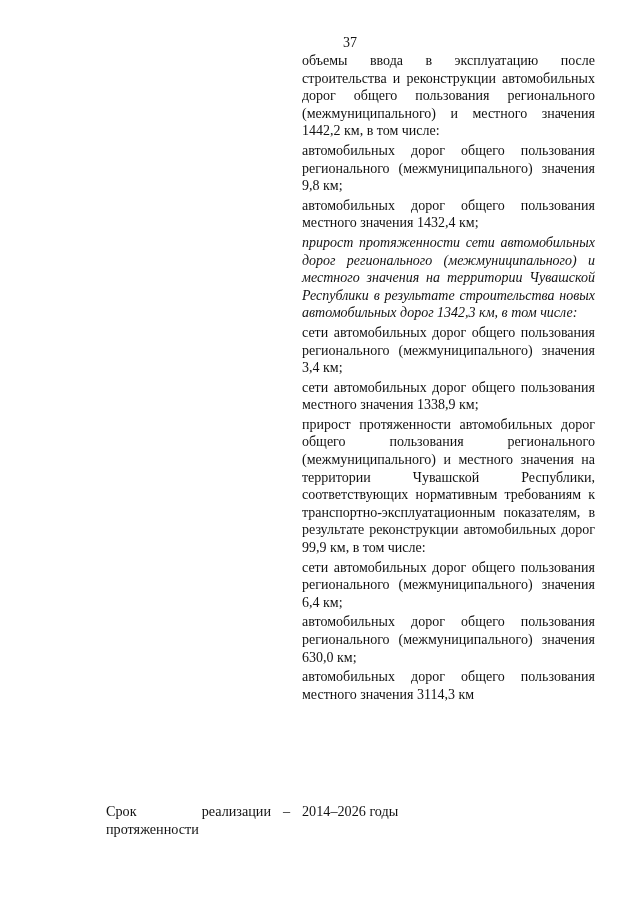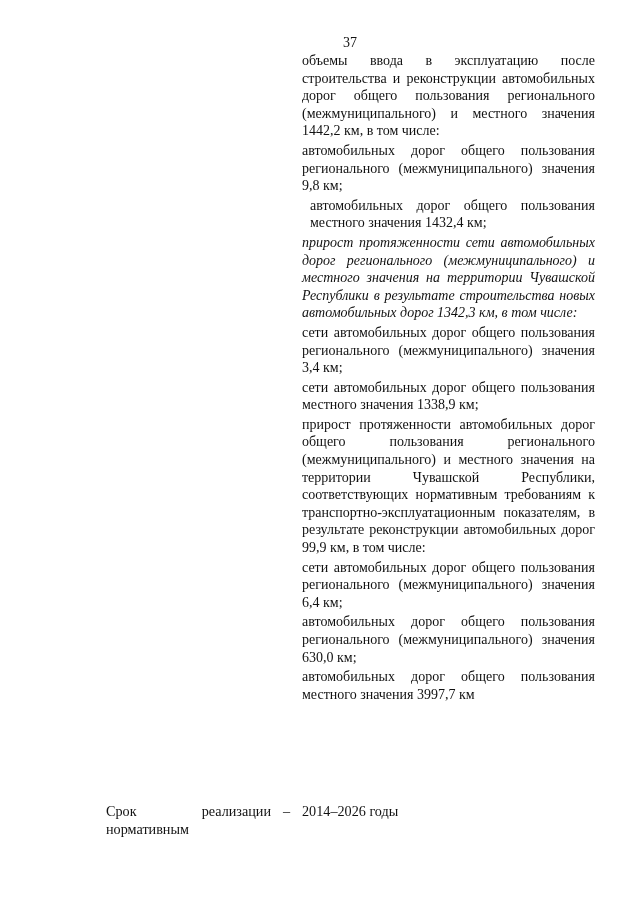--- a/index.html
+++ b/index.html
@@ -18,27 +18,27 @@
   .term-value { position:absolute; left:196px; white-space:nowrap; }
 </style>
 </head>
 <body>
 
 <div class="page-num">37</div>
 
 <div class="col">
   <p class="para last-left" lang="ru" style="hyphens:auto;">объемы ввода в эксплуатацию после строительства и реконструкции автомобильных дорог общего пользования регионального (межмуниципального) и местного значения 1442,2 км, в том числе:</p>
   <p class="para last-left" lang="ru" style="hyphens:auto;">автомобильных дорог общего пользования регионального (межмуниципального) значения 9,8 км;</p>
-  <p class="para last-left" lang="ru" style="hyphens:auto;margin-left:8px;">автомобильных дорог общего пользования местного значения 1432,4 км;</p>
+  <p class="para last-left" lang="ru" style="hyphens:auto;">автомобильных дорог общего пользования местного значения 1432,4 км;</p>
   <p class="para last-left" lang="ru" style="hyphens:auto;font-style:italic;">прирост протяженности сети автомобильных дорог регионального (межмуниципального) и местного значения на территории Чувашской Республики в результате строительства новых автомобильных дорог 1342,3 км, в том числе:</p>
   <p class="para last-left" lang="ru" style="hyphens:auto;">сети автомобильных дорог общего пользования регионального (межмуниципального) значения 3,4 км;</p>
   <p class="para last-left" lang="ru" style="hyphens:auto;">сети автомобильных дорог общего пользования местного значения 1338,9 км;</p>
   <p class="para last-left" lang="ru" style="hyphens:auto;font-family:Liberation Serif, serif;">прирост протяженности автомобильных дорог общего пользования регионального (межмуниципального) и местного значения на территории Чувашской Республики, соответствующих нормативным требованиям к транспортно-эксплуатационным показателям, в результате реконструкции автомобильных дорог 99,9 км, в том числе:</p>
   <p class="para last-left" lang="ru" style="hyphens:auto;">сети автомобильных дорог общего пользования регионального (межмуниципального) значения 6,4 км;</p>
   <p class="para last-left" lang="ru" style="hyphens:auto;">автомобильных дорог общего пользования регионального (межмуниципального) значения 630,0 км;</p>
-  <p class="para last-left" lang="ru" style="hyphens:auto;">автомобильных дорог общего пользования местного значения 3997,7 км</p>
+  <p class="para last-left" lang="ru" style="hyphens:auto;">автомобильных дорог общего пользования местного значения 3114,3 км</p>
 </div>
 
 <div class="term-row">
-  <div class="term-label" lang="ru" style="hyphens:auto;">Срок реализации нормативным</div>
+  <div class="term-label" lang="ru" style="hyphens:auto;">Срок реализации протяженности</div>
   <div class="term-dash">–</div>
   <div class="term-value">2014–2026 годы</div>
 </div>
 
 </body></html>

